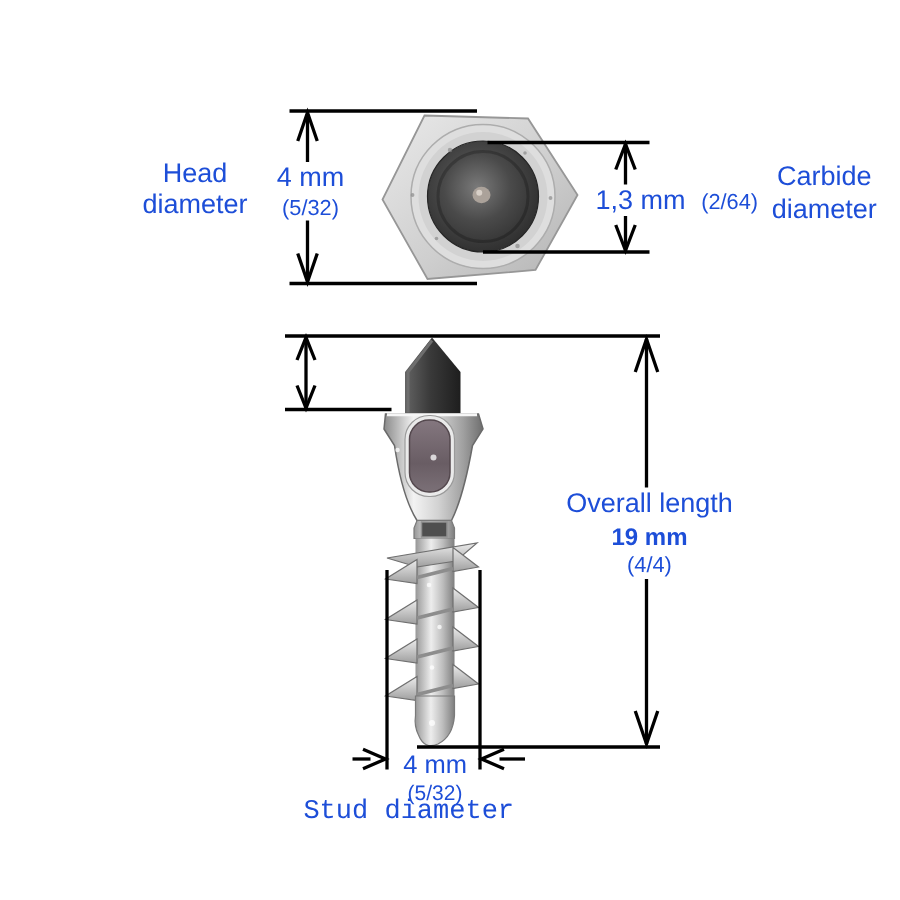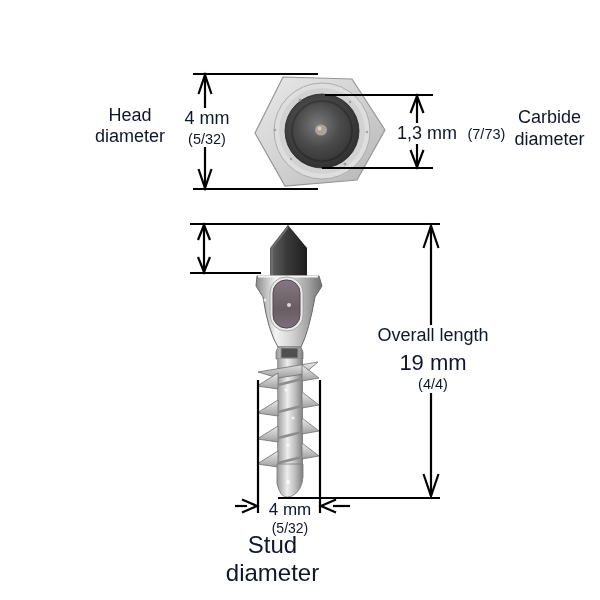--- a/index.html
+++ b/index.html
@@ -1,39 +1,39 @@
 <!DOCTYPE html>
 <html><head>
 <meta charset="utf-8">
 <style>
   html,body{margin:0;padding:0;background:#fff;}
   #stage{
     position:relative;width:600px;height:600px;background:#ffffff;
-    font-family:"Liberation Sans", sans-serif;color:#0f172a;overflow:hidden;
+    font-family:"Liberation Sans", sans-serif;color:#1d4ed8;overflow:hidden;
   }
   #diagram-svg{position:absolute;left:0;top:0;z-index:1;}
   .lbl{position:absolute;z-index:2;line-height:1.15;}
   .center{text-align:center;}
   .wbg{background:#ffffff;padding:0 2px;}
   .big{font-size:18px;}
-  .mid{font-size:22px;}
+  .mid{font-size:16px;font-weight:bold;}
   .small{font-size:14.5px;}
   .nowrap{white-space:nowrap;}
   #t-head-label{left:70px;top:105px;width:120px;font-size:18px;line-height:21px;}
   #t-head-dim{left:176px;top:108px;width:58px;}
   #t-head-dim .frac{margin-top:2px;}
   #t-carbide-dim{left:395px;top:123px;}
   #t-carbide-label{left:492px;top:106px;width:115px;font-size:18px;line-height:22px;}
   #t-tip-dim{left:128px;top:240px;}
   #t-overall{left:366px;top:325px;width:130px;}
   #t-overall .mid{margin-top:4px;}
   #t-overall .small{margin-top:1px;}
   #t-stud-dim{left:260px;top:500px;width:60px;font-size:17px;}
   #t-stud-dim .small{font-size:14px;}
-  #t-stud-label{left:200px;top:531px;width:145px;font-size:24px;}
+  #t-stud-label{left:200px;top:531px;width:145px;font-size:18px;font-family:Liberation Mono, monospace;}
 </style>
 </head>
 <body>
 
 <div id="stage">
 
   <svg id="diagram-svg" width="600" height="600" viewBox="0 0 600 600">
     <defs>
       <linearGradient id="gHex" x1="0" y1="0" x2="1" y2="1">
         <stop offset="0" stop-color="#e9e9e9"></stop>
@@ -192,21 +192,21 @@
     <div>diameter</div>
   </div>
 
   <div class="lbl center wbg" id="t-head-dim">
     <div class="big">4 mm</div>
     <div class="small frac">(5/32)</div>
   </div>
 
   <div class="lbl wbg nowrap" id="t-carbide-dim">
     <span class="big">1,3 mm</span>
-    <span class="small" style="margin-left:6px;">(7/73)</span>
+    <span class="small" style="margin-left:6px;">(2/64)</span>
   </div>
 
   <div class="lbl center" id="t-carbide-label">
     <div>Carbide</div>
     <div>diameter</div>
   </div>
 
 
   <div class="lbl center wbg" id="t-overall">
     <div class="big">Overall length</div>

